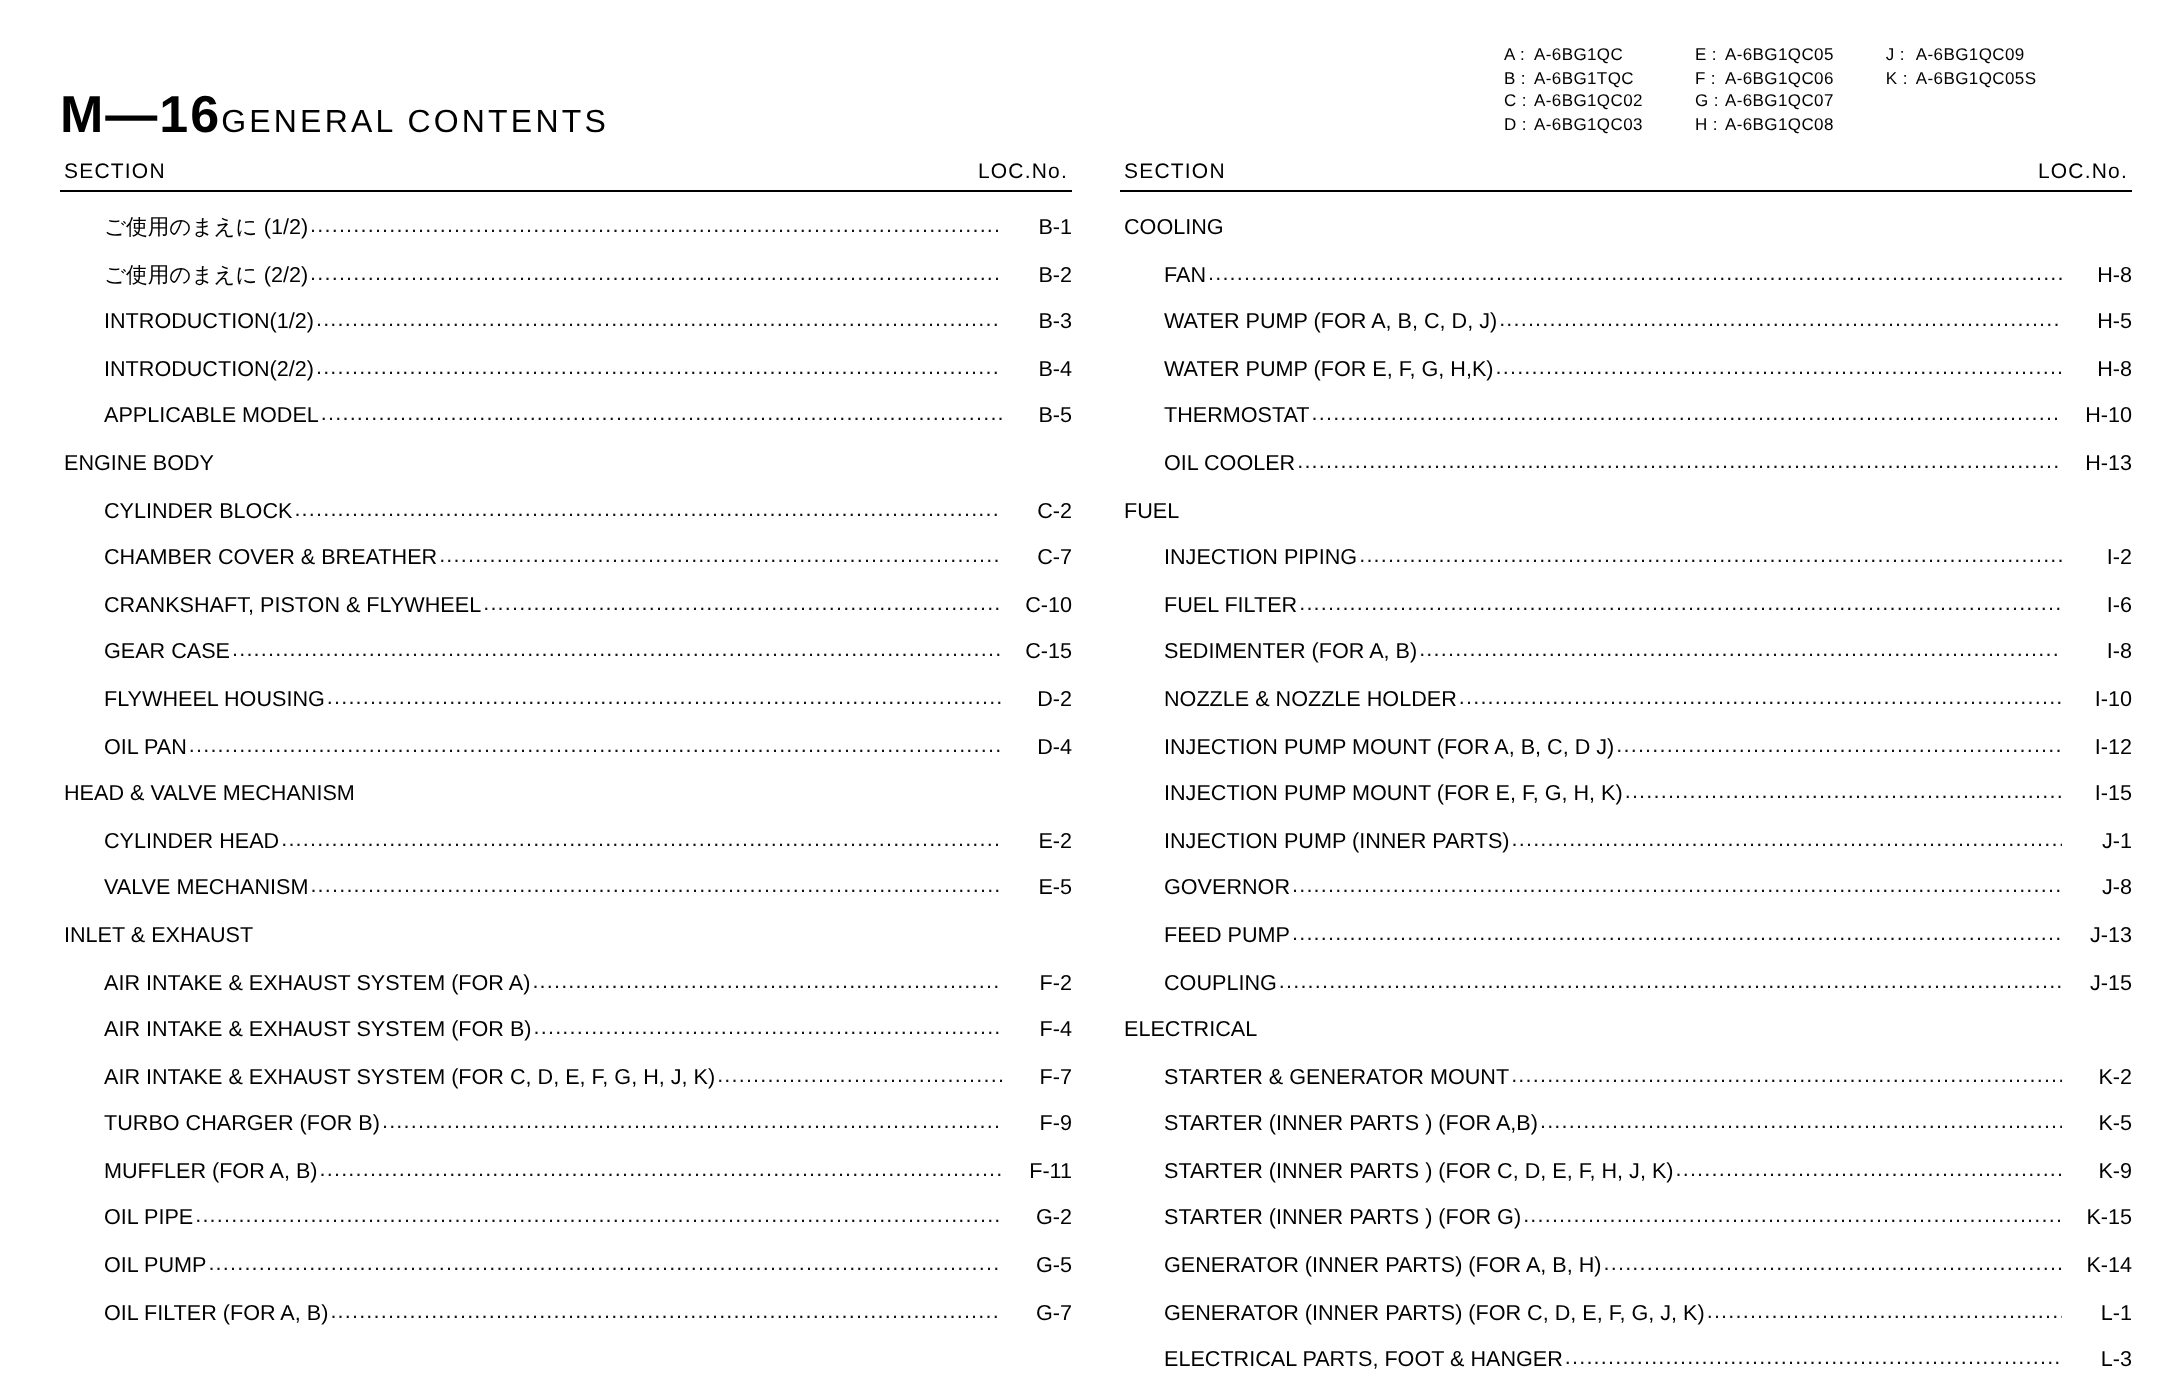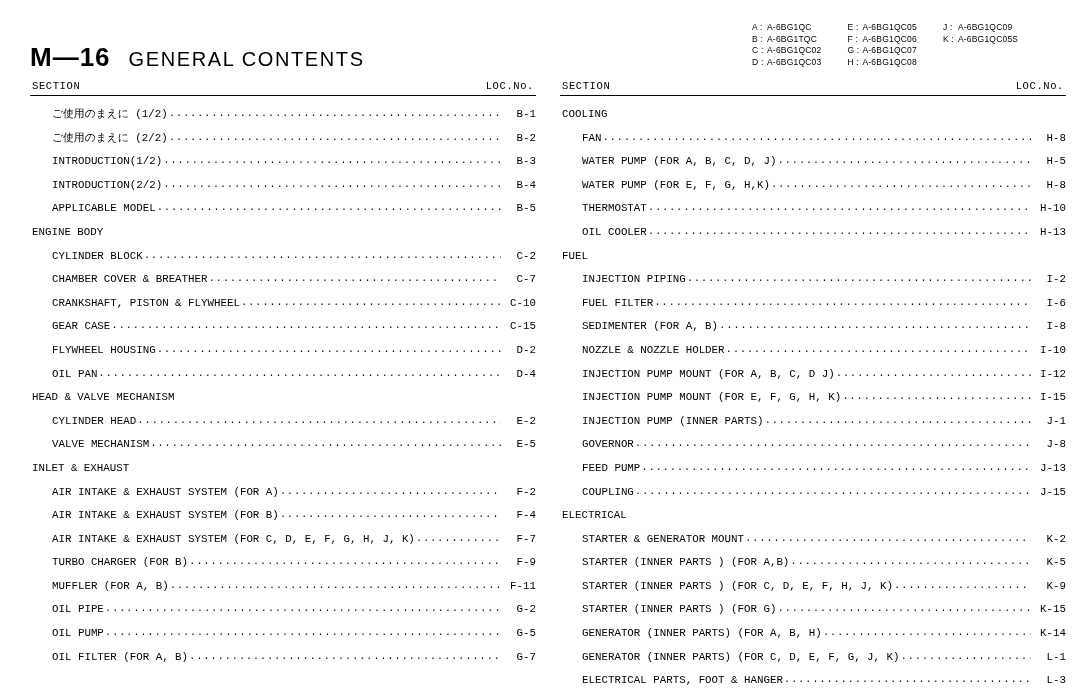--- a/index.html
+++ b/index.html
@@ -43,40 +43,38 @@
     white-space: nowrap;
   }
 
   
   .page-head {
     position: absolute;
     top: 42px;
     left: 30px;
     display: flex;
     align-items: baseline;
-    gap: 18px;
   }
   .page-code {
     font-size: 26px;
     font-weight: bold;
     letter-spacing: 1px;
   }
   .page-title {
-    font-size: 20px;
+    font-size: 16px;
     letter-spacing: 1.6px;
   }
 
   
   .columns {
     position: absolute;
     top: 80px;
     left: 0;
     width: 936px;
     display: flex;
-    font-family: Liberation Mono, monospace;
   }
   .col {
     width: 506px;
   }
   .col.left { margin-left: 30px; }
   .col.right { margin-left: 24px; }
 
   .col-head {
     display: flex;
     justify-content: space-between;

